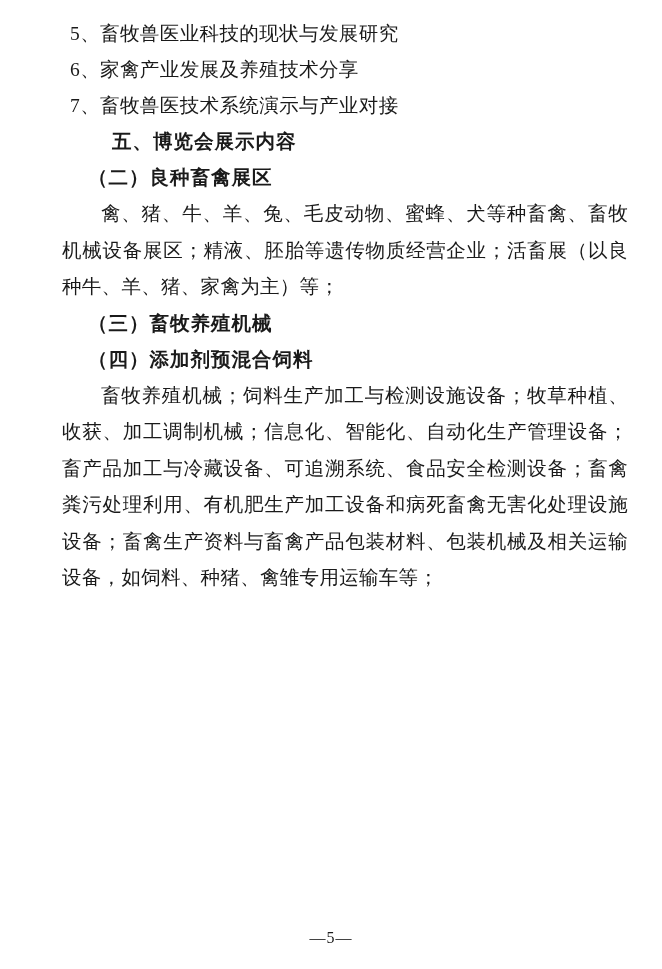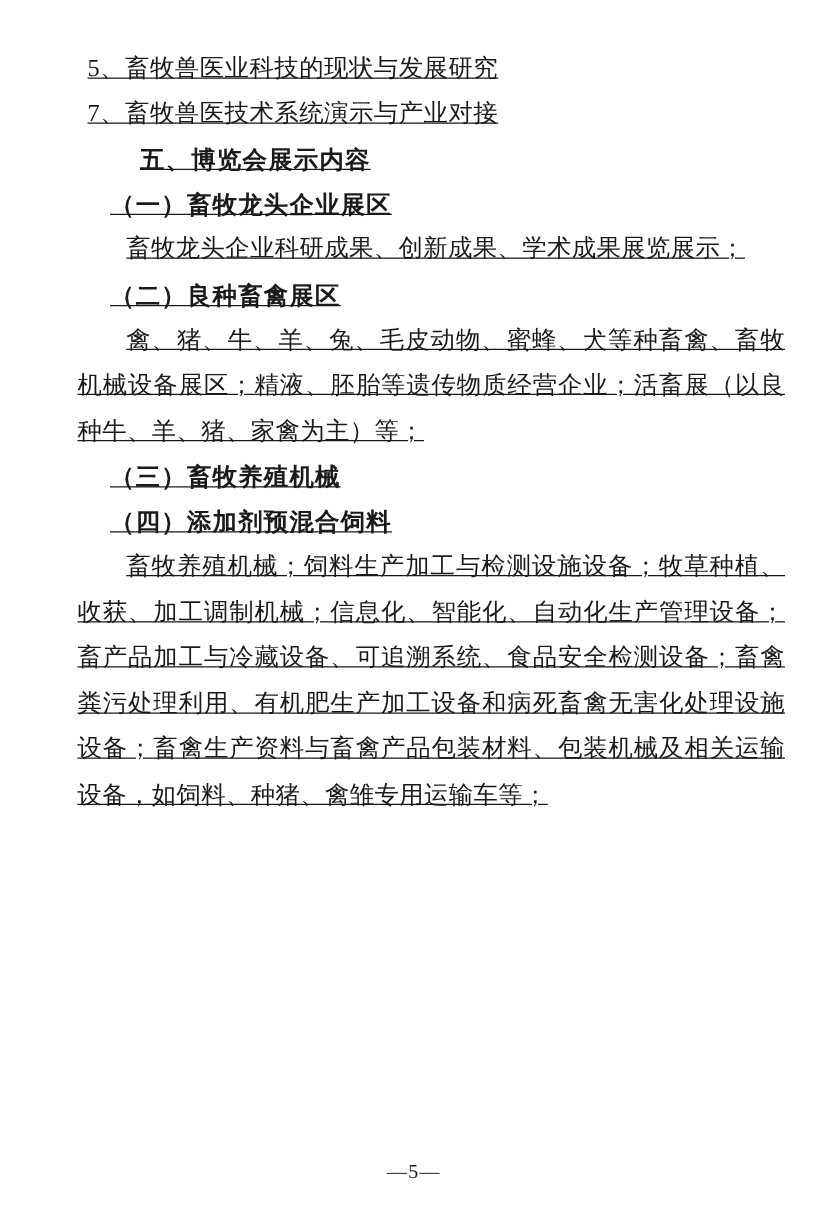--- a/index.html
+++ b/index.html
@@ -12,22 +12,21 @@
     background: #ffffff;
     font-family: "Liberation Serif", "DejaVu Serif", serif;
     color: #1a1a1a;
     overflow: hidden;
   }
   .page {
     position: relative;
     width: 662px;
     height: 969px;
     box-sizing: border-box;
-    padding: 38px 34px 0 62px;
-    text-decoration: underline;
+    padding: 16px 34px 0 62px;
   }
   .line {
     font-size: 19.5px;
     line-height: 36px;
     letter-spacing: 0.4px;
     white-space: nowrap;
   }
   .numbered {
     text-indent: 0;
     padding-left: 8px;
@@ -72,28 +71,25 @@
     letter-spacing: 1px;
     color: #1a1a1a;
   }
 </style>
 </head>
 <body>
 
 <div class="page">
 
   <div class="line numbered">5、畜牧兽医业科技的现状与发展研究</div>
+  <div class="line numbered">6、家禽产业发展及养殖技术分享</div>
   <div class="line numbered">7、畜牧兽医技术系统演示与产业对接</div>
 
   <div class="line heading sect-heading">五、博览会展示内容</div>
 
-  <div class="block">
-    <div class="line heading sub-heading">（一）畜牧龙头企业展区</div>
-    <div class="para short">畜牧龙头企业科研成果、创新成果、学术成果展览展示；</div>
-  </div>
 
   <div class="block">
     <div class="line heading sub-heading">（二）良种畜禽展区</div>
     <div class="para indent">禽、猪、牛、羊、兔、毛皮动物、蜜蜂、犬等种畜禽、畜牧机械设备展区；精液、胚胎等遗传物质经营企业；活畜展（以良种牛、羊、猪、家禽为主）等；</div>
   </div>
 
   <div class="block">
     <div class="line heading sub-heading">（三）畜牧养殖机械</div>
   </div>
 

